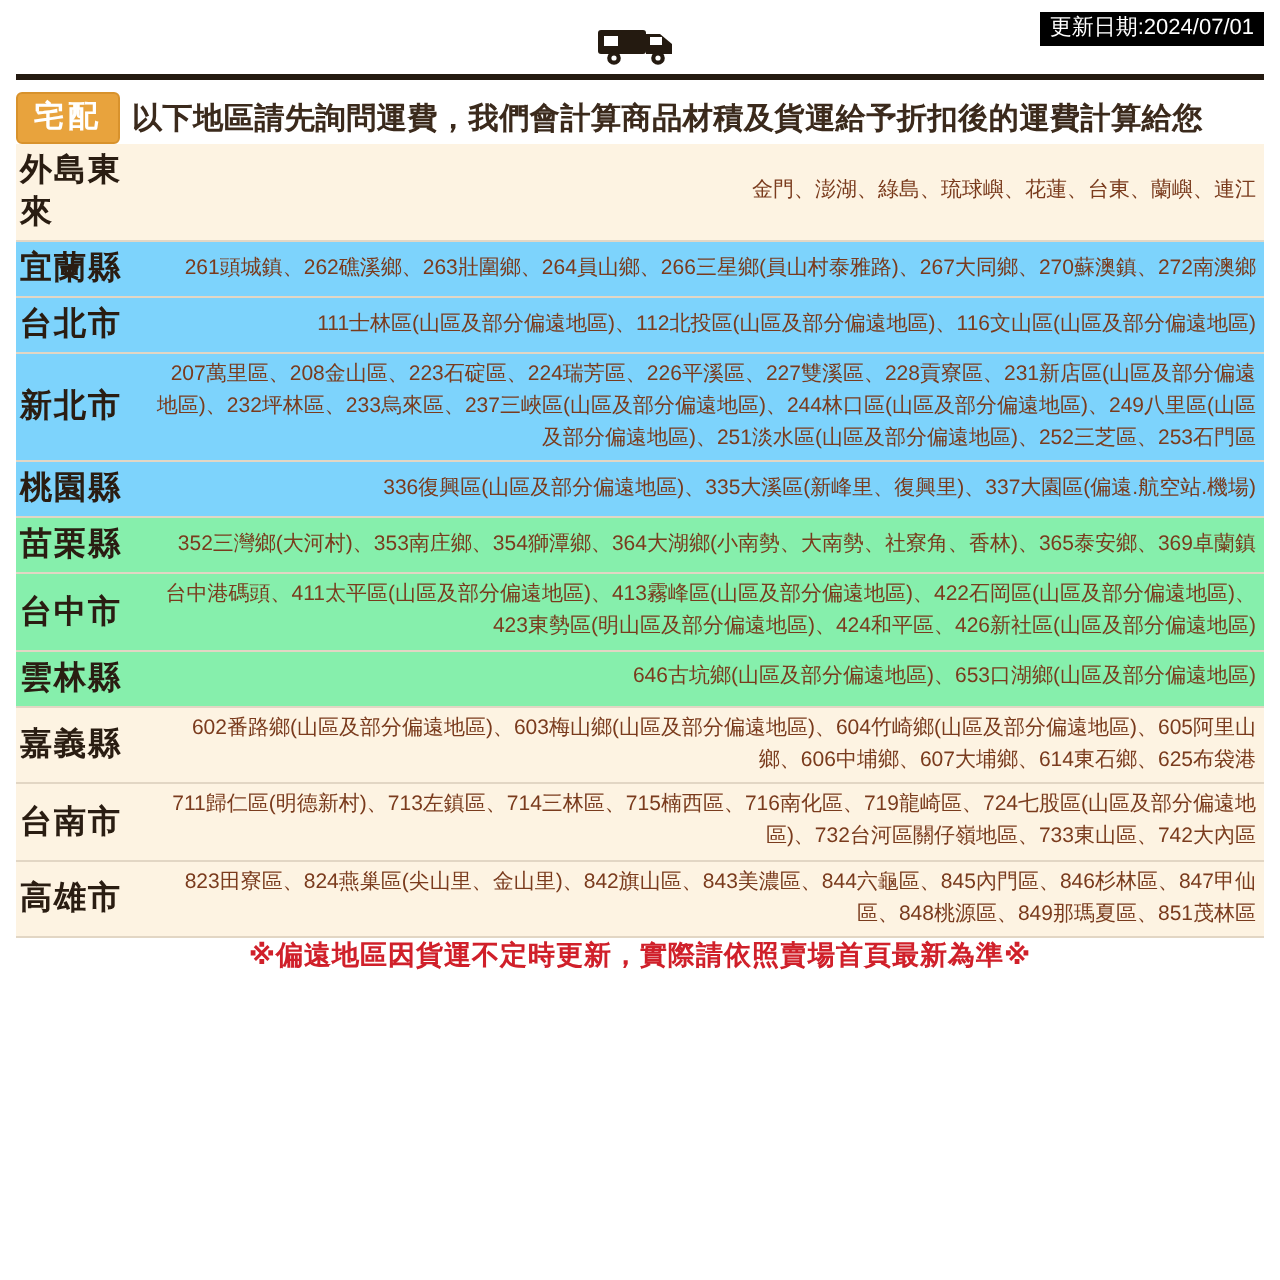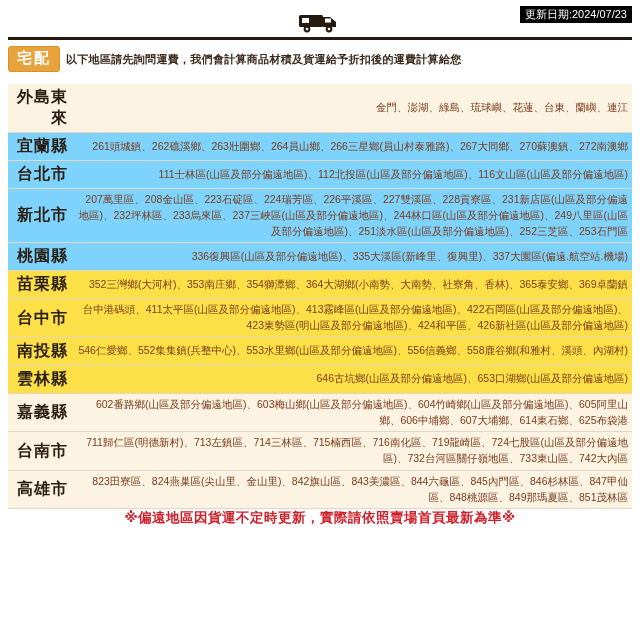--- a/index.html
+++ b/index.html
@@ -30,55 +30,55 @@
     padding:2px 5px 3px 5px; line-height:1.1;
     white-space:nowrap;
   }
   .title-rule {
     height:3px; background:#241a10; margin-top:1px;
   }
 
   
   .notice {
     display:flex; align-items:center; gap:6px;
-    margin-top:6px; margin-bottom:12px;
+    margin-top:6px; margin-bottom:0;
   }
   .badge {
     background:#e8a33d; color:#ffffff; font-weight:bold;
     font-size:15px; padding:2px 8px 3px 8px; border-radius:3px;
     letter-spacing:2px;
     border:1px solid #d8922c;
     white-space:nowrap;
   }
   .notice-text {
-    font-size:11px; font-weight:bold; color:#3b2a1c;
+    font-size:15px; font-weight:bold; color:#3b2a1c;
     letter-spacing:0.3px;
   }
 
   
   table.zones {
     width:100%; border-collapse:collapse; table-layout:fixed;
   }
   table.zones td { vertical-align:middle; }
   .region {
     width:62px;
-    text-align:right;
+    text-align:left;
     font-size:16px; font-weight:bold; color:#2a1d12;
     padding:3px 2px;
     letter-spacing:1px;
   }
   .areas {
     font-size:10.5px; line-height:1.5;
     color:#7a3b1d;
     padding:3px 4px 3px 6px;
     text-align:right;
   }
   tr.band-a td { background:#fdf3e2; }
   tr.band-b td { background:#7dd3fc; }
-  tr.band-c td { background:#fde047; }
+  tr.band-c td { background:#86efac; }
 
   tr.rowline td { border-bottom:1px solid #e2d6c4; }
 
   
   .footer {
     margin-top:0;
     text-align:center;
     font-size:13.5px; font-weight:bold;
     color:#d0202a;
     letter-spacing:0.5px;
@@ -86,21 +86,21 @@
 
   
   svg { display:block; }
 </style>
 </head>
 <body>
 
 <div class="page">
 
   <div class="header">
-    <div class="update-box">更新日期:2024/07/23</div>
+    <div class="update-box">更新日期:2024/07/01</div>
     <div class="title-wrap">
       <span class="title-icon">
         <svg width="44" height="24" viewBox="0 0 44 24" aria-hidden="true">
           <rect x="1" y="6" width="24" height="12" rx="1.5" fill="#241a10"></rect>
           <path d="M25 8 h7 l6 5 v5 h-13 z" fill="#241a10"></path>
           <rect x="27" y="9.5" width="6" height="4" fill="#ffffff"></rect>
           <circle cx="9" cy="20" r="3.4" fill="#241a10"></circle>
           <circle cx="9" cy="20" r="1.3" fill="#ffffff"></circle>
           <circle cx="31" cy="20" r="3.4" fill="#241a10"></circle>
           <circle cx="31" cy="20" r="1.3" fill="#ffffff"></circle>
@@ -140,24 +140,20 @@
       </tr>
       <tr class="band-c rowline">
         <td class="region">苗栗縣</td>
         <td class="areas">352三灣鄉(大河村)、353南庄鄉、354獅潭鄉、364大湖鄉(小南勢、大南勢、社寮角、香林)、365泰安鄉、369卓蘭鎮</td>
       </tr>
       <tr class="band-c rowline">
         <td class="region">台中市</td>
         <td class="areas">台中港碼頭、411太平區(山區及部分偏遠地區)、413霧峰區(山區及部分偏遠地區)、422石岡區(山區及部分偏遠地區)、423東勢區(明山區及部分偏遠地區)、424和平區、426新社區(山區及部分偏遠地區)</td>
       </tr>
       <tr class="band-c rowline">
-        <td class="region">南投縣</td>
-        <td class="areas">546仁愛鄉、552集集鎮(兵整中心)、553水里鄉(山區及部分偏遠地區)、556信義鄉、558鹿谷鄉(和雅村、溪頭、內湖村)</td>
-      </tr>
-      <tr class="band-c rowline">
         <td class="region">雲林縣</td>
         <td class="areas">646古坑鄉(山區及部分偏遠地區)、653口湖鄉(山區及部分偏遠地區)</td>
       </tr>
       <tr class="band-a rowline">
         <td class="region">嘉義縣</td>
         <td class="areas">602番路鄉(山區及部分偏遠地區)、603梅山鄉(山區及部分偏遠地區)、604竹崎鄉(山區及部分偏遠地區)、605阿里山鄉、606中埔鄉、607大埔鄉、614東石鄉、625布袋港</td>
       </tr>
       <tr class="band-a rowline">
         <td class="region">台南市</td>
         <td class="areas">711歸仁區(明德新村)、713左鎮區、714三林區、715楠西區、716南化區、719龍崎區、724七股區(山區及部分偏遠地區)、732台河區關仔嶺地區、733東山區、742大內區</td>

